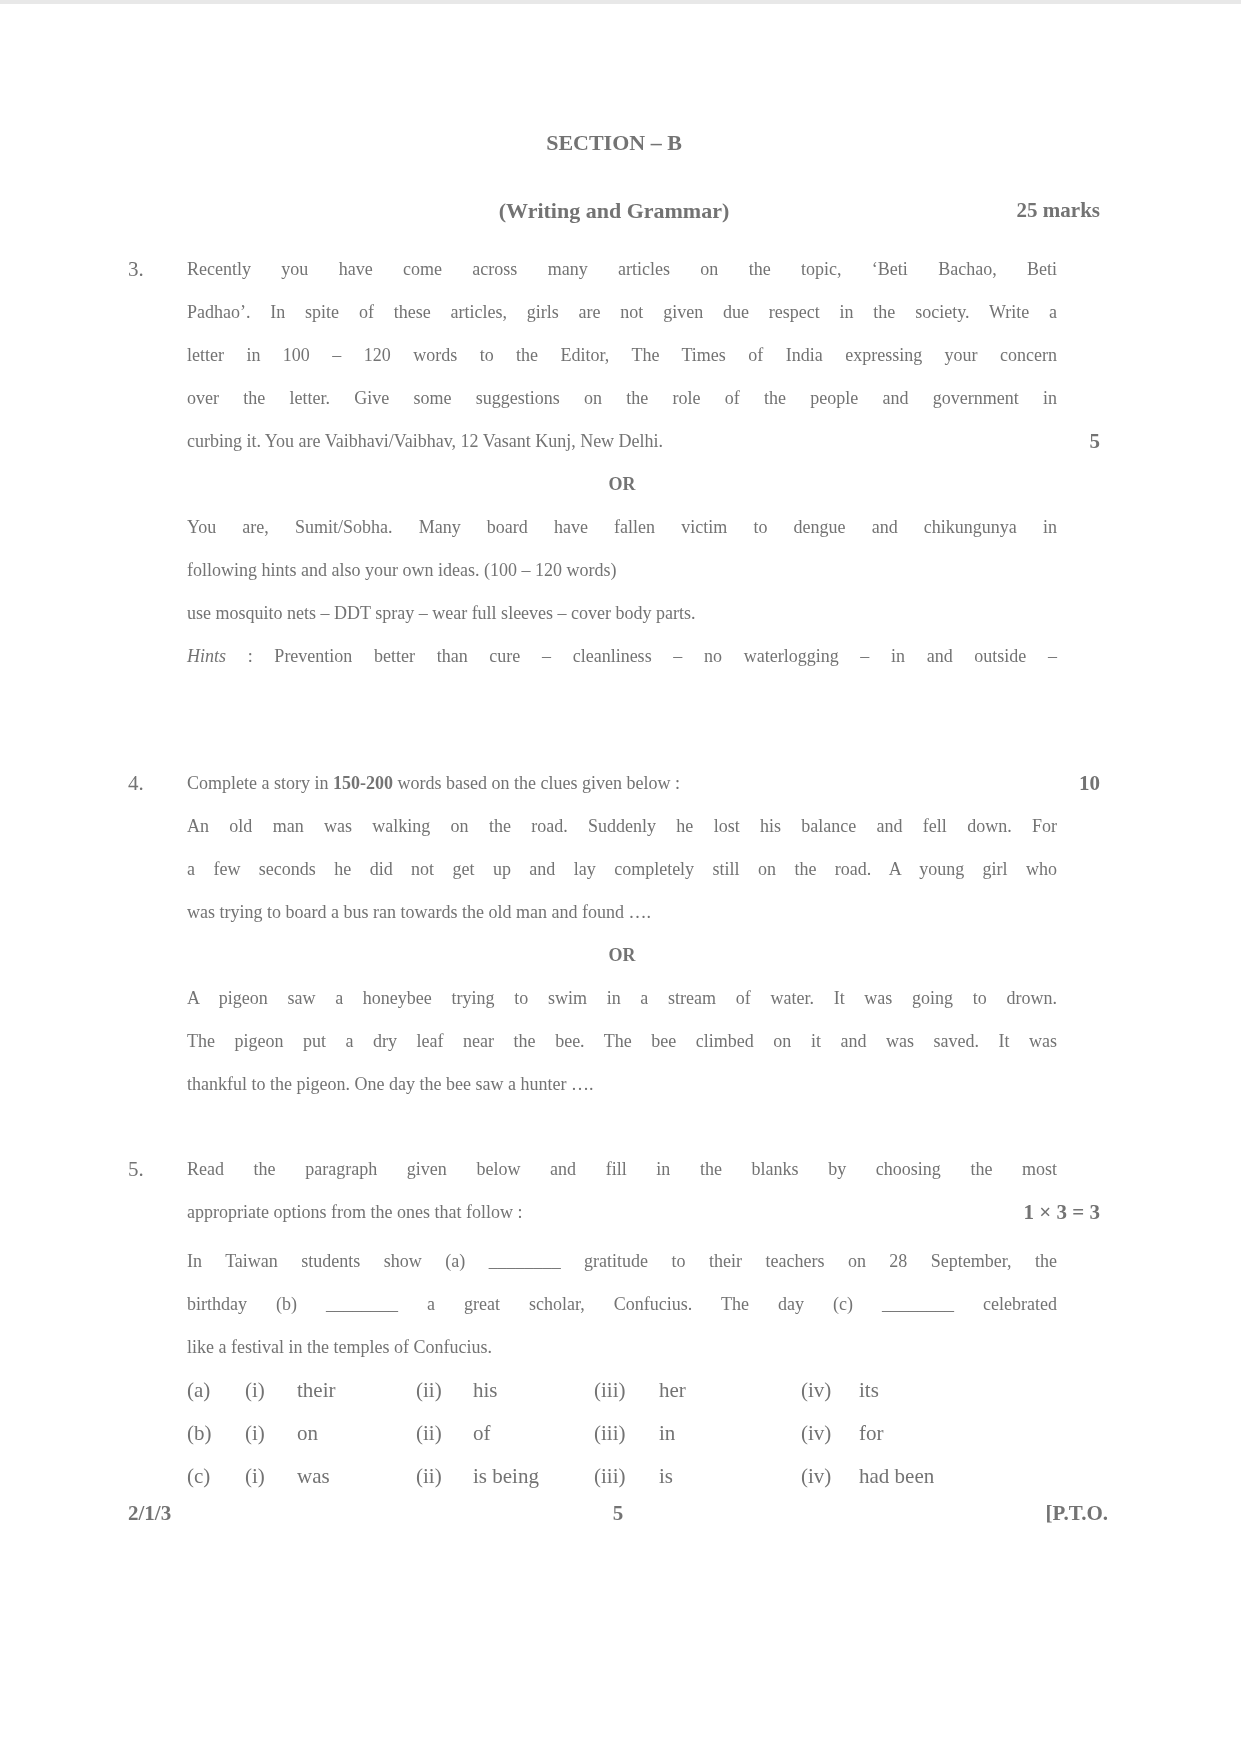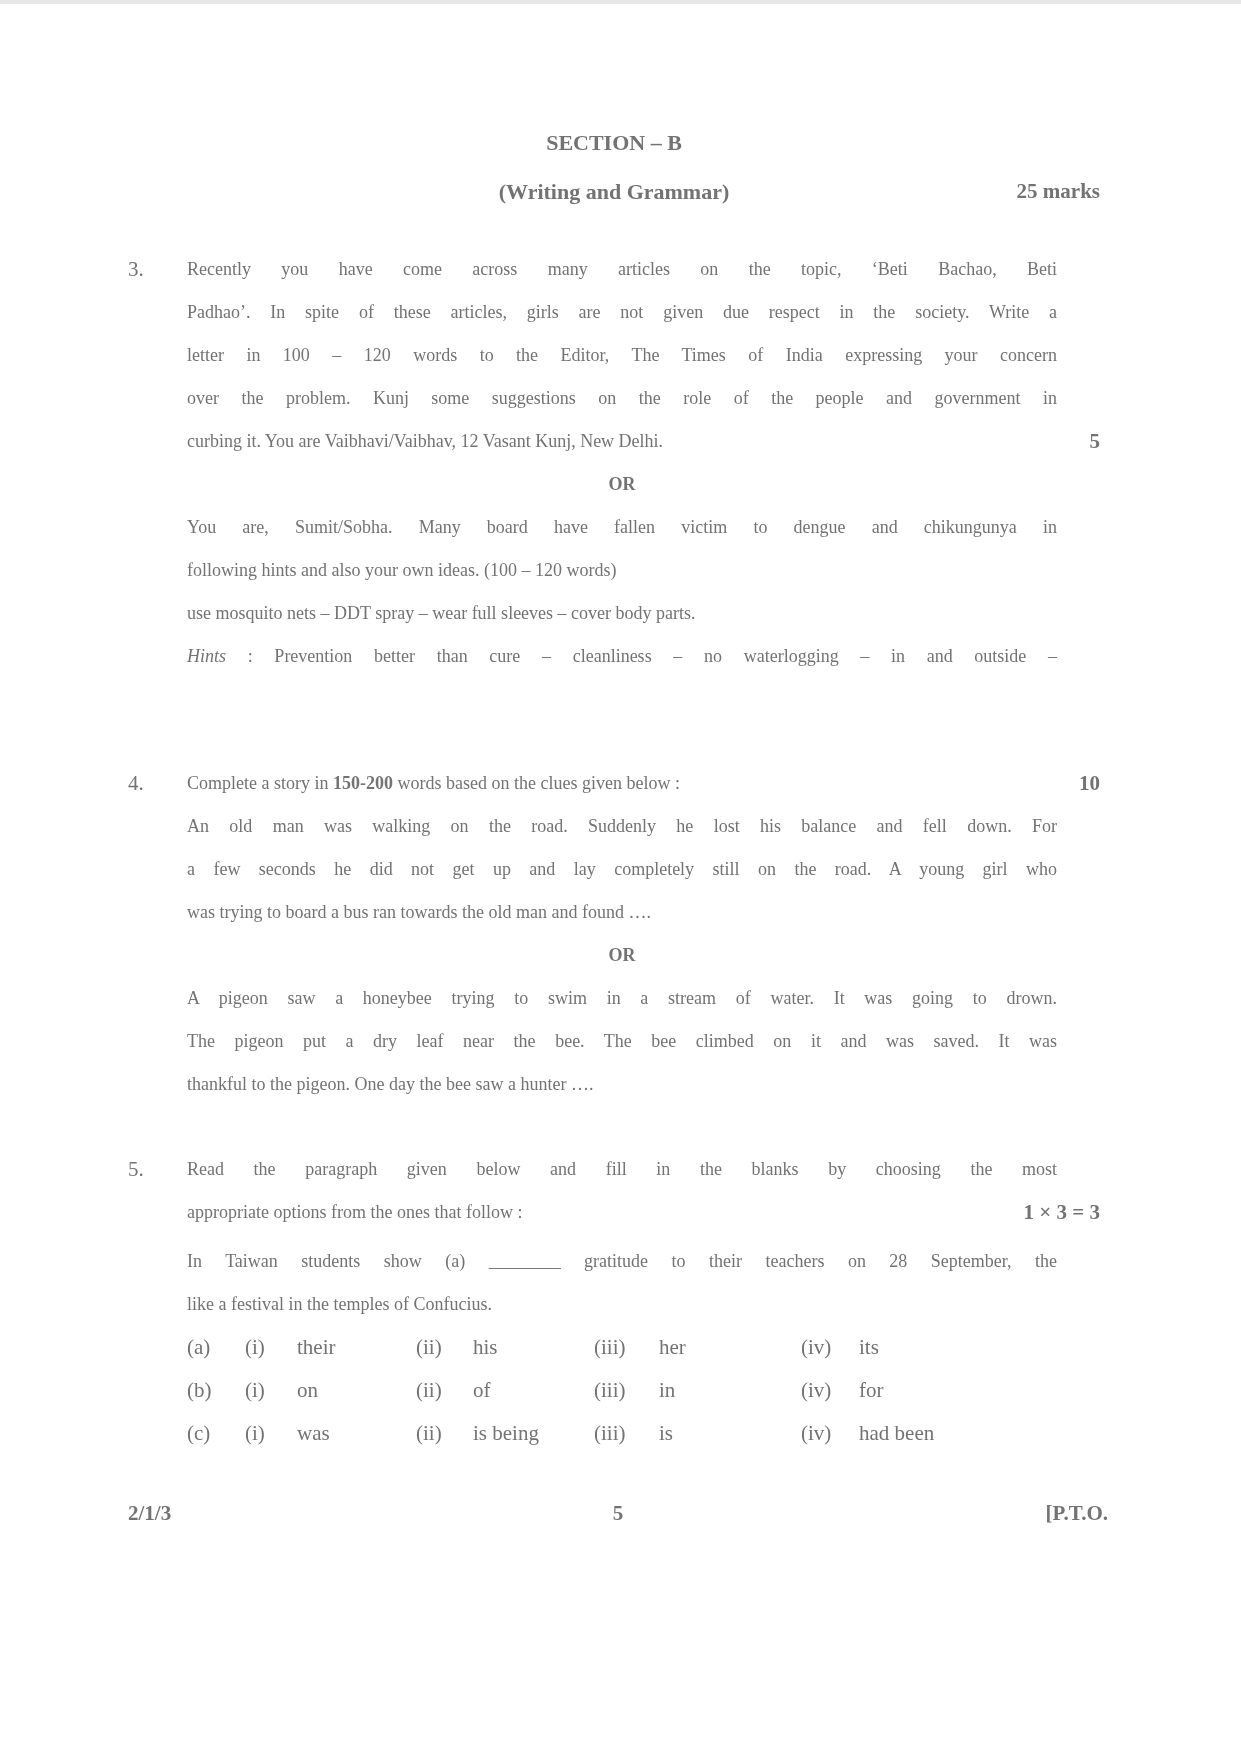--- a/index.html
+++ b/index.html
@@ -49,33 +49,33 @@
   .footer .f-center{ display:block; text-align:center; }
   .footer .f-right { position:absolute; right:0; top:0; }
 </style>
 </head>
 <body>
 
 <div class="page">
 
   <div class="hdr-line" style="top:117px;">SECTION – B</div>
 
-  <div class="hdr-line" style="top:166px;">
+  <div class="hdr-line" style="top:185px;">
     <span>(Writing and Grammar)</span>
     <span class="hdr-marks">25 marks</span>
   </div>
 
   <div class="q" style="top:244px;">
     <span class="q-num">3.</span>
     <span class="mk" style="top:172px;">5</span>
     <div class="q-body">
       <div class="line just">Recently you have come across many articles on the topic, ‘Beti Bachao, Beti</div>
       <div class="line just">Padhao’. In spite of these articles, girls are not given due respect in the society. Write a</div>
       <div class="line just">letter in 100 – 120 words to the Editor, The Times of India expressing your concern</div>
-      <div class="line just">over the problem. Kunj some suggestions on the role of the people and government in</div>
+      <div class="line just">over the letter. Give some suggestions on the role of the people and government in</div>
       <div class="line">curbing it. You are Vaibhavi/Vaibhav, 12 Vasant Kunj, New Delhi.</div>
       <div class="line or-line">OR</div>
       <div class="line just">You are, Sumit/Sobha. Many board have fallen victim to dengue and chikungunya in</div>
       <div class="line">following hints and also your own ideas. (100 – 120 words)</div>
       <div class="line">use mosquito nets – DDT spray – wear full sleeves – cover body parts.</div>
       <div class="line just">
         <span class="it">Hints</span><span> : Prevention better than cure – cleanliness – no waterlogging – in and outside –</span>
       </div>
     </div>
   </div>
@@ -98,20 +98,21 @@
   </div>
 
   <div class="q" style="top:1144px;">
     <span class="q-num">5.</span>
     <span class="mk" style="top:43px;">1 × 3 = 3</span>
     <div class="q-body">
       <div class="line just">Read the paragraph given below and fill in the blanks by choosing the most</div>
       <div class="line">appropriate options from the ones that follow :</div>
       <div class="tw-para">
         <div class="line just">In Taiwan students show (a) ________ gratitude to their teachers on 28 September, the</div>
+        <div class="line just">birthday (b) ________ a great scholar, Confucius. The day (c) ________ celebrated</div>
         <div class="line">like a festival in the temples of Confucius.</div>
       </div>
       <div class="opt-grid">
         <div>(a)</div>
         <div>(i)</div>
         <div>their</div>
         <div>(ii)</div>
         <div>his</div>
         <div>(iii)</div>
         <div>her</div>

